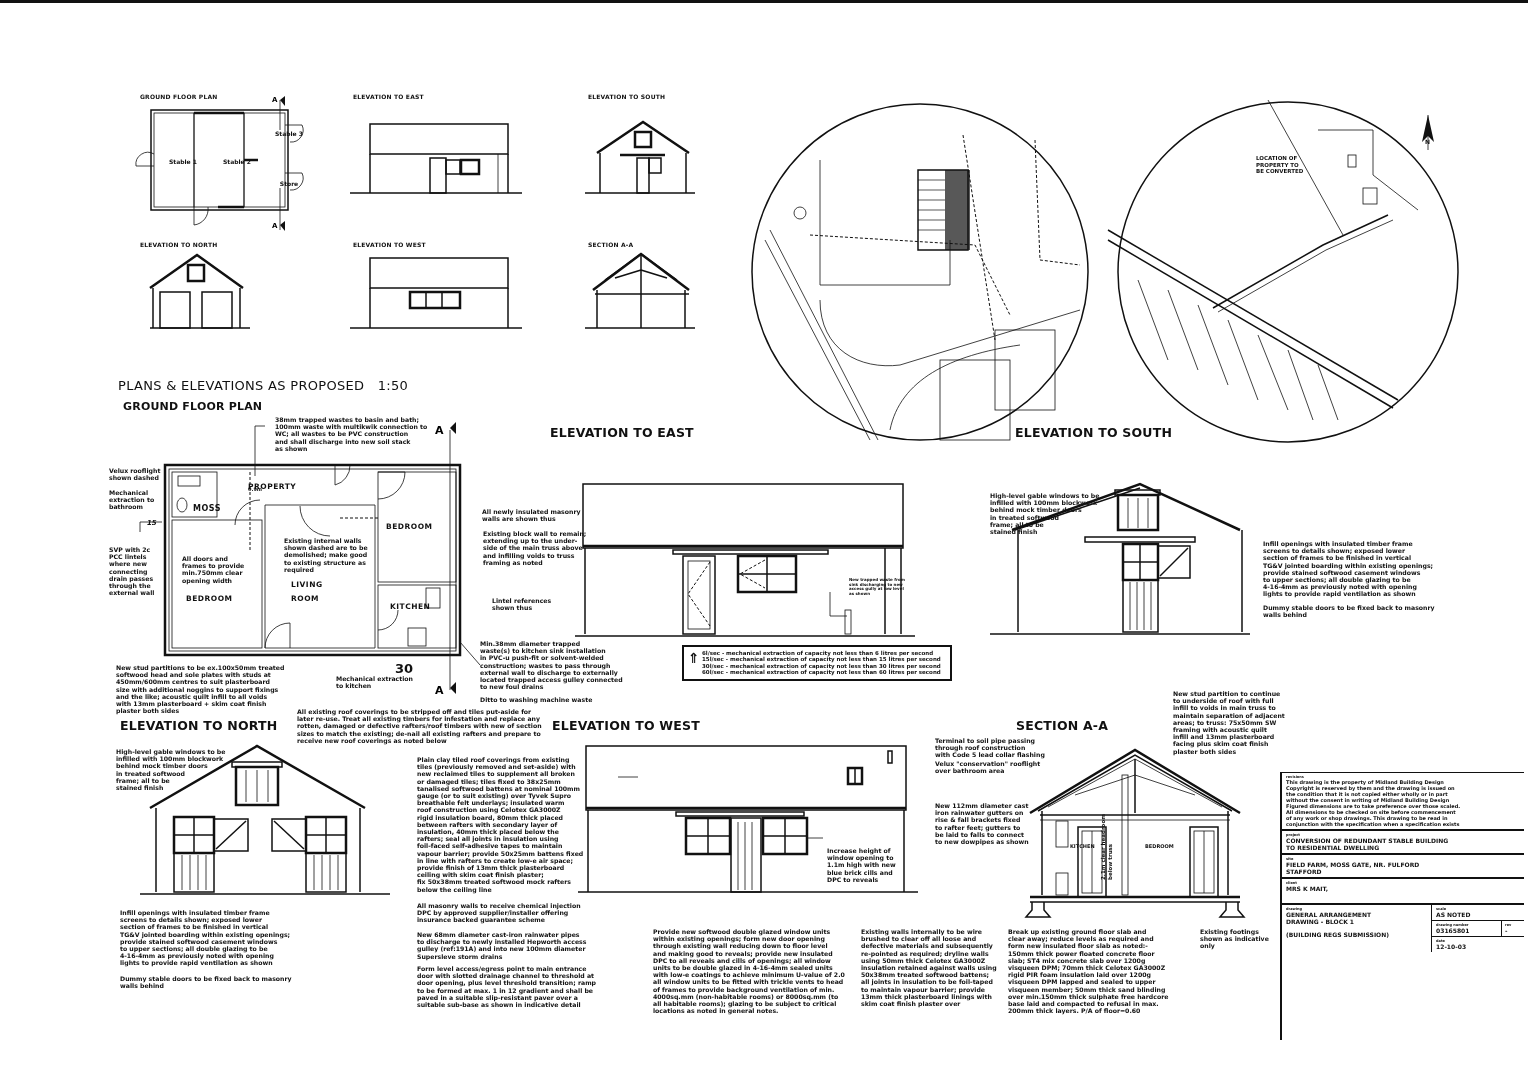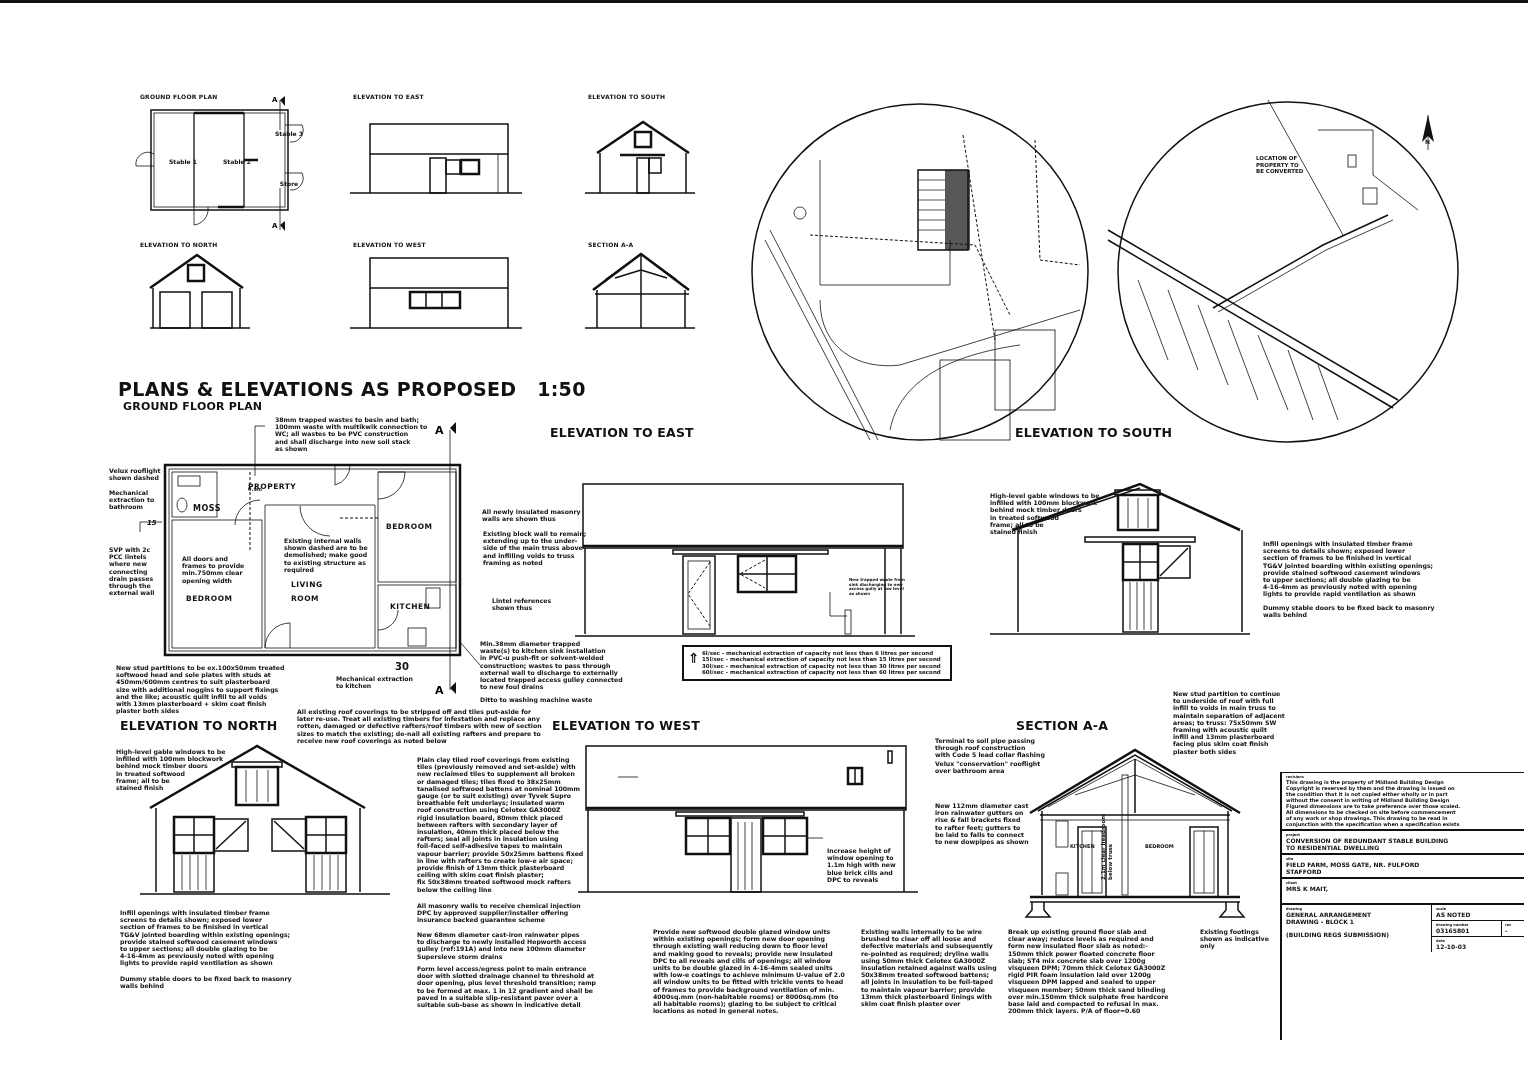--- a/index.html
+++ b/index.html
@@ -2,21 +2,21 @@
 <html><head>
 <meta charset="utf-8">
 <style>
   * { box-sizing: border-box; margin: 0; padding: 0; }
   html, body { width: 1528px; height: 1080px; background: #ffffff; overflow: hidden; }
   body { position: relative; font-family: "DejaVu Sans", sans-serif; color: #111; }
   .abs { position: absolute; }
   .topline { left: 0; top: 0; width: 1528px; height: 3px; background: #111; }
   .tiny-title { font-size: 6px; font-weight: bold; letter-spacing: 0.2px; }
   .heading { font-family: "DejaVu Sans", sans-serif; font-weight: bold; font-size: 12.5px; letter-spacing: 0.2px; }
-  .big-heading { font-size: 19px; font-weight: bold; letter-spacing: 0.3px; }
+  .big-heading { font-size: 13px; font-weight: normal; letter-spacing: 0.3px; }
   .note { font-family: "DejaVu Sans", sans-serif; font-size: 6.2px; line-height: 7.2px; font-weight: bold; color: #111; white-space: pre-line; }
   svg { position: absolute; overflow: visible; }
   .ln { stroke: #111; fill: none; stroke-width: 1.5; }
   .thk { stroke: #111; fill: none; stroke-width: 2.5; }
   .thn { stroke: #111; fill: none; stroke-width: 0.8; }
   .dsh { stroke: #111; fill: none; stroke-width: 1; stroke-dasharray: 3 2; }
   .fillb { fill: #111; }
   .room-label { font-size: 7.5px; font-weight: bold; letter-spacing: 0.5px; }
   .legend-box { border: 2px solid #111; padding: 3px 6px 3px 18px; background: #fff; }
   .legend-line { font-size: 5.5px; line-height: 6.4px; font-weight: bold; white-space: nowrap; }
@@ -222,21 +222,21 @@
 </svg>
 <div class="abs room-label" style="left:248px;top:482px;">PROPERTY</div>
 <div class="abs room-label" style="left:193px;top:504px;font-size:8px;">MOSS</div>
 <div class="abs room-label" style="left:386px;top:522px;">BEDROOM</div>
 <div class="abs room-label" style="left:186px;top:594px;">BEDROOM</div>
 <div class="abs room-label" style="left:291px;top:578px;white-space:pre-line;line-height:14px;">LIVING
 ROOM</div>
 <div class="abs room-label" style="left:390px;top:602px;">KITCHEN</div>
 <div class="abs" style="left:248px;top:486px;font-size:5px;font-weight:bold;">0.9m</div>
 <div class="abs" style="left:147px;top:519px;font-size:7px;font-weight:bold;font-style:italic;">15</div>
-<div class="abs" style="left:395px;top:661px;font-size:10px;font-weight:bold;">30</div>
+<div class="abs" style="left:395px;top:661px;font-size:13px;font-weight:bold;">30</div>
 
 <div class="abs note" style="left:275px;top:416px;">38mm trapped wastes to basin and bath;
 100mm waste with multikwik connection to
 WC; all wastes to be PVC construction
 and shall discharge into new soil stack
 as shown</div>
 <div class="abs note" style="left:109px;top:467px;">Velux rooflight
 shown dashed</div>
 <div class="abs note" style="left:109px;top:489px;">Mechanical
 extraction to

